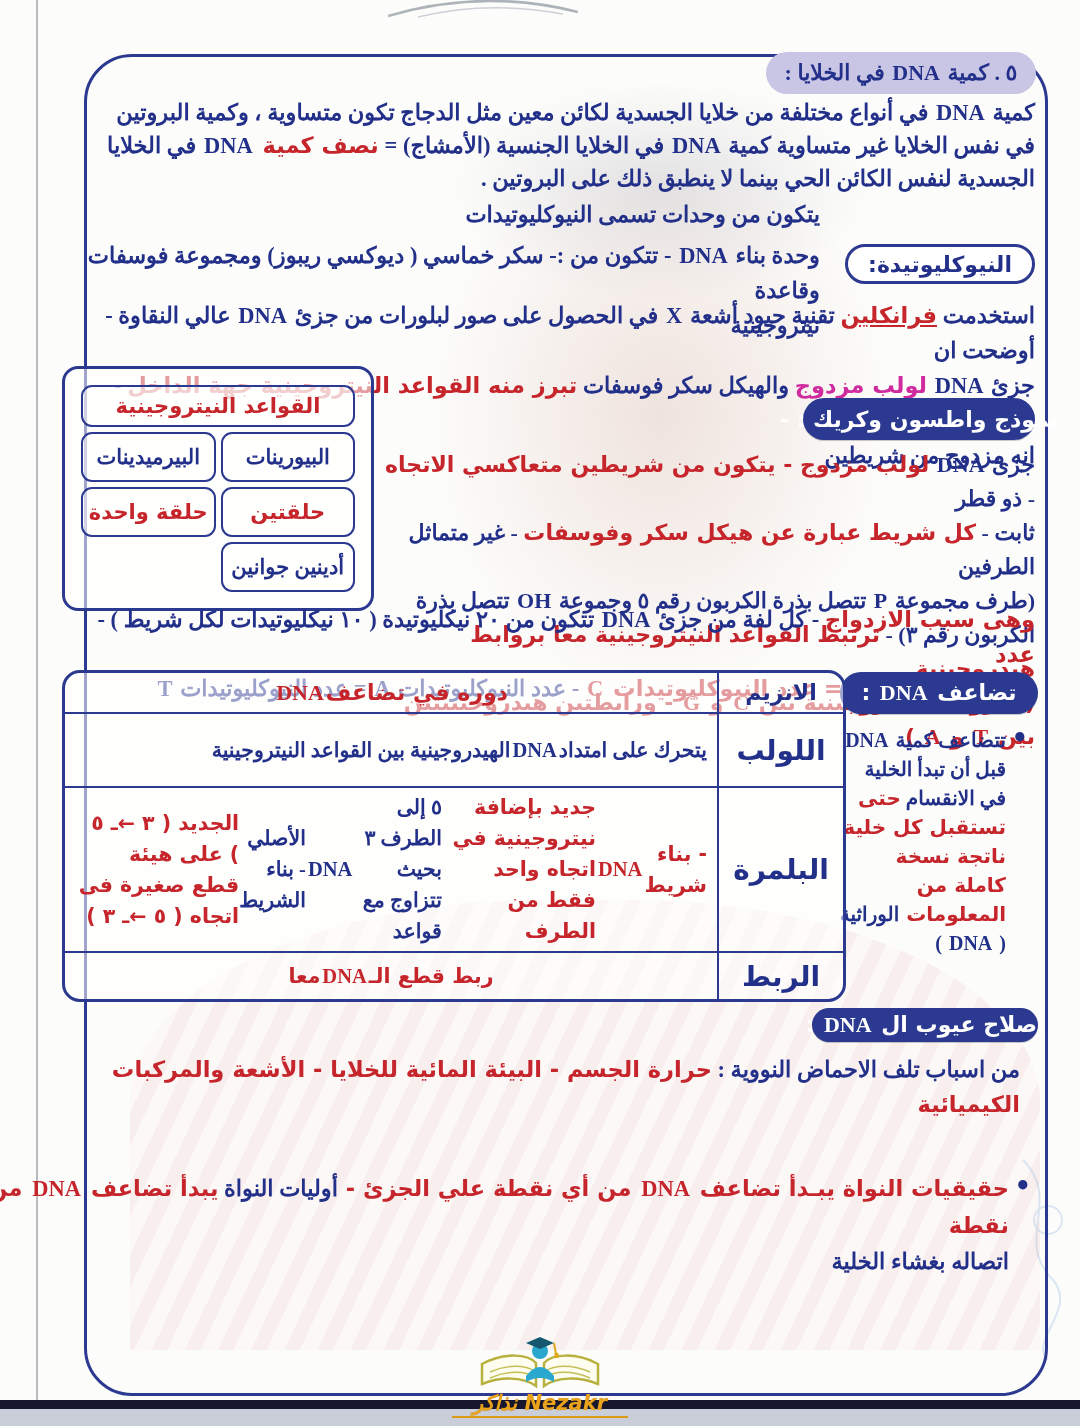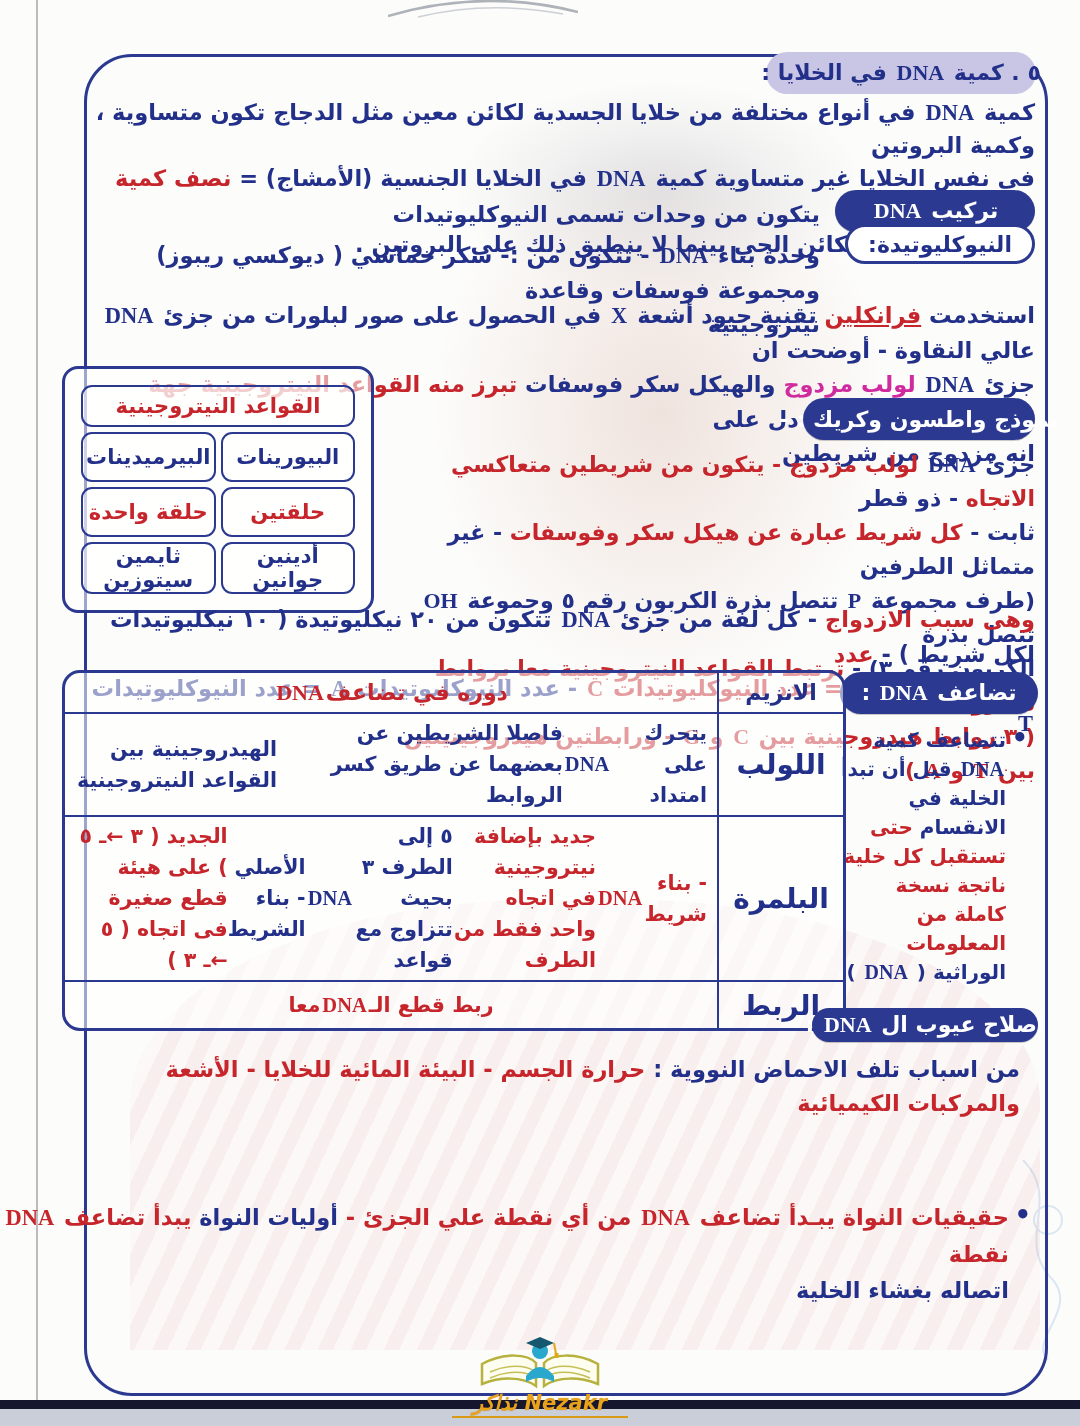--- a/index.html
+++ b/index.html
@@ -27,21 +27,21 @@
   .bottom-strip{position:absolute;left:0;top:1409px;width:1080px;height:17px;background:#c9ced8;}
   .wm{position:absolute;pointer-events:none;}
   .wm-hair{left:450px;top:80px;width:420px;height:220px;border-radius:50%;
     background:radial-gradient(ellipse at center,rgba(190,190,198,.40),rgba(190,190,198,0) 70%);}
   .wm-head{left:430px;top:130px;width:460px;height:570px;border-radius:50%;
     background:radial-gradient(ellipse at center,rgba(219,186,175,.38),rgba(219,186,175,0) 70%);}
   .wm-shirt{left:130px;top:900px;width:910px;height:450px;border-radius:45% 45% 0 0;opacity:.45;
     background:repeating-linear-gradient(115deg,rgba(233,196,199,.55) 0 14px,rgba(248,236,236,.55) 14px 30px);}
   .wm-doodle{position:absolute;right:2px;top:1160px;opacity:.25;}
   
-  .sg-b{color:var(--navy);}
+  .sg-b{color:var(--navy);font-family:Liberation Serif, serif;}
   .sg-r{color:var(--red);}
   .sg-m{color:var(--magenta);}
   .sg-u{color:var(--red);text-decoration:underline;}
   .sg-l{font-family:"Liberation Serif","DejaVu Serif",serif;color:var(--navy);font-weight:700;padding:0 2px;}
   .sg-lr{font-family:"Liberation Serif","DejaVu Serif",serif;color:var(--red);font-weight:700;padding:0 2px;}
   .sg-w{color:#fff;}
   .sg-lw{font-family:"Liberation Serif","DejaVu Serif",serif;color:#fff;font-weight:700;padding:0 2px;}
   
   .abs{position:absolute;}
   .para{font-size:22.5px;line-height:34px;text-align:right;}
@@ -113,40 +113,36 @@
     <circle cx="40" cy="60" r="14" stroke="#7aa8d8" stroke-width="2" fill="none"></circle>
   </svg>
   <div class="page-border"></div>
 
   <div class="abs pill-lav" style="right:44px;top:52px;width:270px;height:42px;">
     <span><span class="sg-b">٥ . كمية </span><span class="sg-l">DNA</span><span class="sg-b"> في الخلايا :</span></span>
   </div>
 
   <div class="abs para" style="right:45px;left:70px;top:96px;line-height:33px;"><span class="sg-b">كمية </span><span class="sg-l">DNA</span><span class="sg-b"> في أنواع مختلفة من خلايا الجسدية لكائن معين مثل الدجاج تكون متساوية ، وكمية البروتين</span><br><span class="sg-b">في نفس الخلايا غير متساوية كمية </span><span class="sg-l">DNA</span><span class="sg-b"> في الخلايا الجنسية (الأمشاج) = </span><span class="sg-r">نصف كمية </span><span class="sg-l">DNA</span><span class="sg-b"> في الخلايا</span><br><span class="sg-b">الجسدية لنفس الكائن الحي بينما لا ينطبق ذلك على البروتين .</span></div>
 
-  <div class="abs pill-solid" style="right:45px;top:190px;width:200px;height:42px;">
-    <span><span class="sg-w">تركيب </span><span class="sg-lw">DNA</span></span>
-  </div>
   <div class="abs para" style="right:260px;top:197px;"><span class="sg-b">يتكون من وحدات تسمى النيوكليوتيدات</span></div>
 
-  <div class="abs pill-outline" style="right:45px;top:224px;width:190px;height:40px;align-items:center;">
+  <div class="abs pill-outline" style="right:45px;top:244px;width:190px;height:40px;align-items:center;">
     <span>النيوكليوتيدة:</span>
   </div>
   <div class="abs para" style="right:260px;left:70px;top:238px;"><span class="sg-b">وحدة بناء </span><span class="sg-l">DNA</span><span class="sg-b"> - تتكون من :- سكر خماسي ( ديوكسي ريبوز) ومجموعة فوسفات وقاعدة</span><br><span class="sg-b">نيتروجينية</span></div>
 
   <div class="abs para" style="right:45px;left:70px;top:298px;"><span class="sg-b">استخدمت </span><span class="sg-u">فرانكلين</span><span class="sg-b"> تقنية حيود أشعة </span><span class="sg-l">X</span><span class="sg-b"> في الحصول على صور لبلورات من جزئ </span><span class="sg-l">DNA</span><span class="sg-b"> عالي النقاوة - أوضحت ان</span><br><span class="sg-b">جزئ </span><span class="sg-l">DNA</span><span class="sg-b"> </span><span class="sg-m">لولب مزدوج</span><span class="sg-b"> والهيكل سكر فوسفات </span><span class="sg-r">تبرز منه القواعد النيتروجينية جهة الداخل</span><span class="sg-b"> - قطر اللولب دل على</span><br><span class="sg-b">انه مزدوج من شريطين</span></div>
 
   <div class="abs bases-table">
     <div class="bt-cell bt-head sg-r">القواعد النيتروجينية</div>
     <div class="bt-cell sg-b">البيورينات</div>
     <div class="bt-cell sg-b">البيرميدينات</div>
     <div class="bt-cell sg-r">حلقتين</div>
     <div class="bt-cell sg-r">حلقة واحدة</div>
     <div class="bt-cell sg-b">أدينين جوانين</div>
-    <div class="bt-cell sg-b">ثايمين سيتوزين</div>
   </div>
 
   <div class="abs pill-solid" style="right:45px;top:398px;width:232px;height:42px;">
     <span>نموذج واطسون وكريك : -</span>
   </div>
   <div class="abs para" style="right:45px;width:655px;top:448px;font-size:22px;"><span class="sg-b">جزئ </span><span class="sg-l">DNA</span><span class="sg-b"> </span><span class="sg-r">لولب مزدوج - يتكون من شريطين متعاكسي الاتجاه</span><span class="sg-b"> - ذو قطر</span><br><span class="sg-b">ثابت - </span><span class="sg-r">كل شريط عبارة عن هيكل سكر وفوسفات</span><span class="sg-b"> - غير متماثل الطرفين</span><br><span class="sg-b">(طرف مجموعة </span><span class="sg-l">P</span><span class="sg-b"> تتصل بذرة الكربون رقم ٥ وجموعة </span><span class="sg-l">OH</span><span class="sg-b"> تتصل بذرة</span><br><span class="sg-b">الكربون رقم ٣) - </span><span class="sg-r">ترتبط القواعد النيتروجينية معا بروابط هيدروجينية</span><br><span class="sg-r">( ٣ روابط هيدروجينية بين </span><span class="sg-lr">C</span><span class="sg-r"> و </span><span class="sg-lr">G</span><span class="sg-r"> - ورابطتين هيدروجينيتين بين </span><span class="sg-lr">T</span><span class="sg-r"> و </span><span class="sg-lr">A</span><span class="sg-r"> )</span></div>
   <div class="abs para" style="right:45px;left:70px;top:602px;"><span class="sg-r">وهى سبب الازدواج</span><span class="sg-b"> - كل لفة من جزئ </span><span class="sg-l">DNA</span><span class="sg-b"> تتكون من ٢٠ نيكليوتيدة ( ١٠ نيكليوتيدات لكل شريط ) - </span><span class="sg-r">عدد</span><br><span class="sg-r">النيوكليوتيدات </span><span class="sg-lr">G</span><span class="sg-r"> = عدد النيوكليوتيدات </span><span class="sg-lr">C</span><span class="sg-b"> - عدد النيوكليوتيدات </span><span class="sg-l">A</span><span class="sg-b"> = عدد النيوكليوتيدات </span><span class="sg-l">T</span></div>
 
   <div class="abs pill-solid" style="right:42px;top:672px;width:198px;height:42px;">
     <span><span class="sg-w">تضاعف </span><span class="sg-lw">DNA</span><span class="sg-w"> :</span></span>
@@ -157,21 +153,20 @@
     <div class="ez-cell ez-name ez-head bb sg-r">الانزيم</div>
     <div class="ez-cell ez-desc center ez-head bb sg-r" style="font-size:22px;">
         <span class="sg-r">دوره في تضاعف </span>
         <span class="sg-lr">DNA</span>
       </div>
 
     <div class="ez-cell ez-name h1r bb">اللولب</div>
     <div class="ez-cell ez-desc h1r bb">
         <span class="sg-b">يتحرك على امتداد </span>
         <span class="sg-l">DNA</span>
-        <span class="sg-b"> فاصلا الشريطين عن بعضهما عن طريق كسر الروابط</span>
         <br>
         <span class="sg-b">الهيدروجينية بين القواعد النيتروجينية</span>
       </div>
 
     <div class="ez-cell ez-name h2r bb">البلمرة</div>
     <div class="ez-cell ez-desc h2r bb">
         <span class="sg-r">- بناء شريط </span>
         <span class="sg-lr">DNA</span>
         <span class="sg-r"> جديد بإضافة نيتروجينية في اتجاه واحد فقط من الطرف</span>
         <br>

